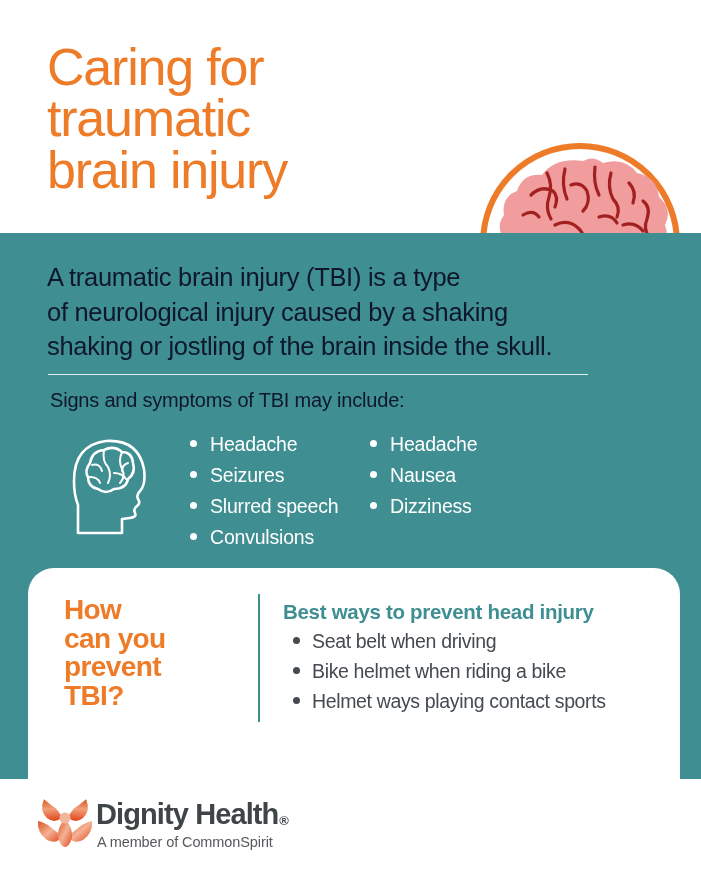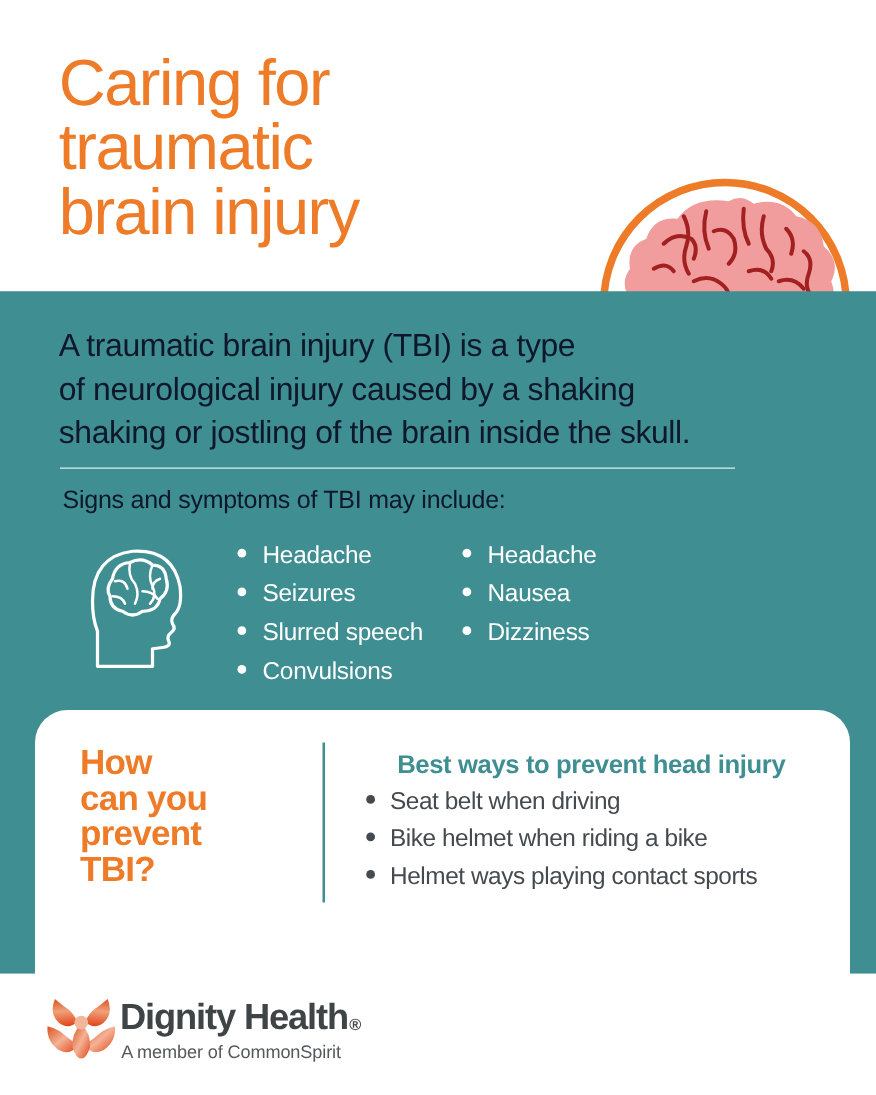--- a/index.html
+++ b/index.html
@@ -175,21 +175,20 @@
     width: 2px;
     height: 128px;
     background: #3E8E92;
   }
 
   .card-right {
     position: absolute;
     left: 255px;
     top: 32px;
     width: 380px;
-    text-align: center;
   }
 
   .card-heading {
     color: #3E8E92;
     font-size: 20.5px;
     font-weight: bold;
     letter-spacing: -0.3px;
     margin-bottom: 6px;
     white-space: nowrap;
   }

